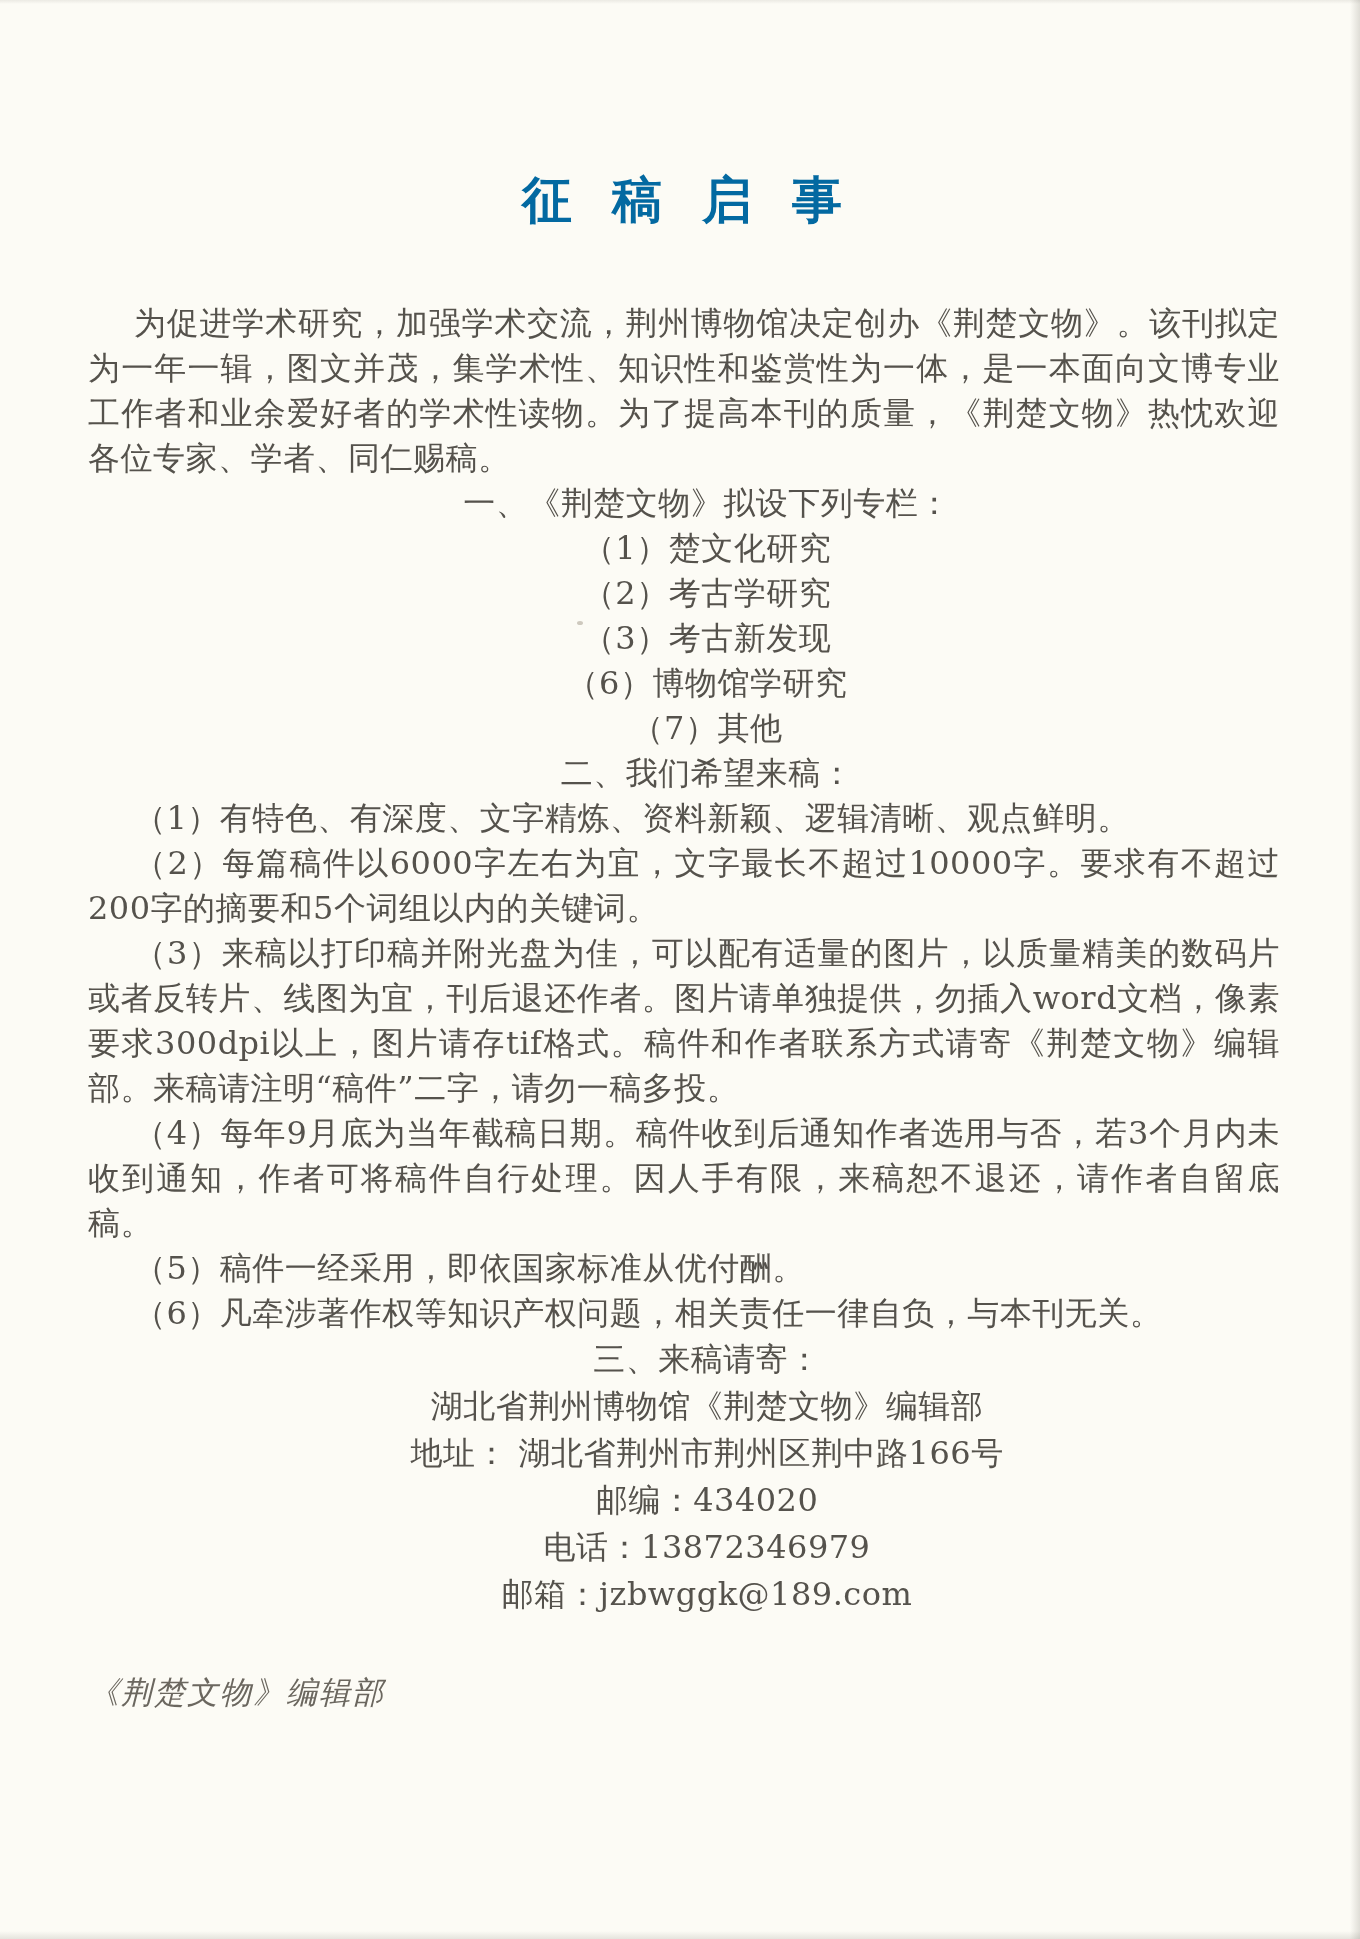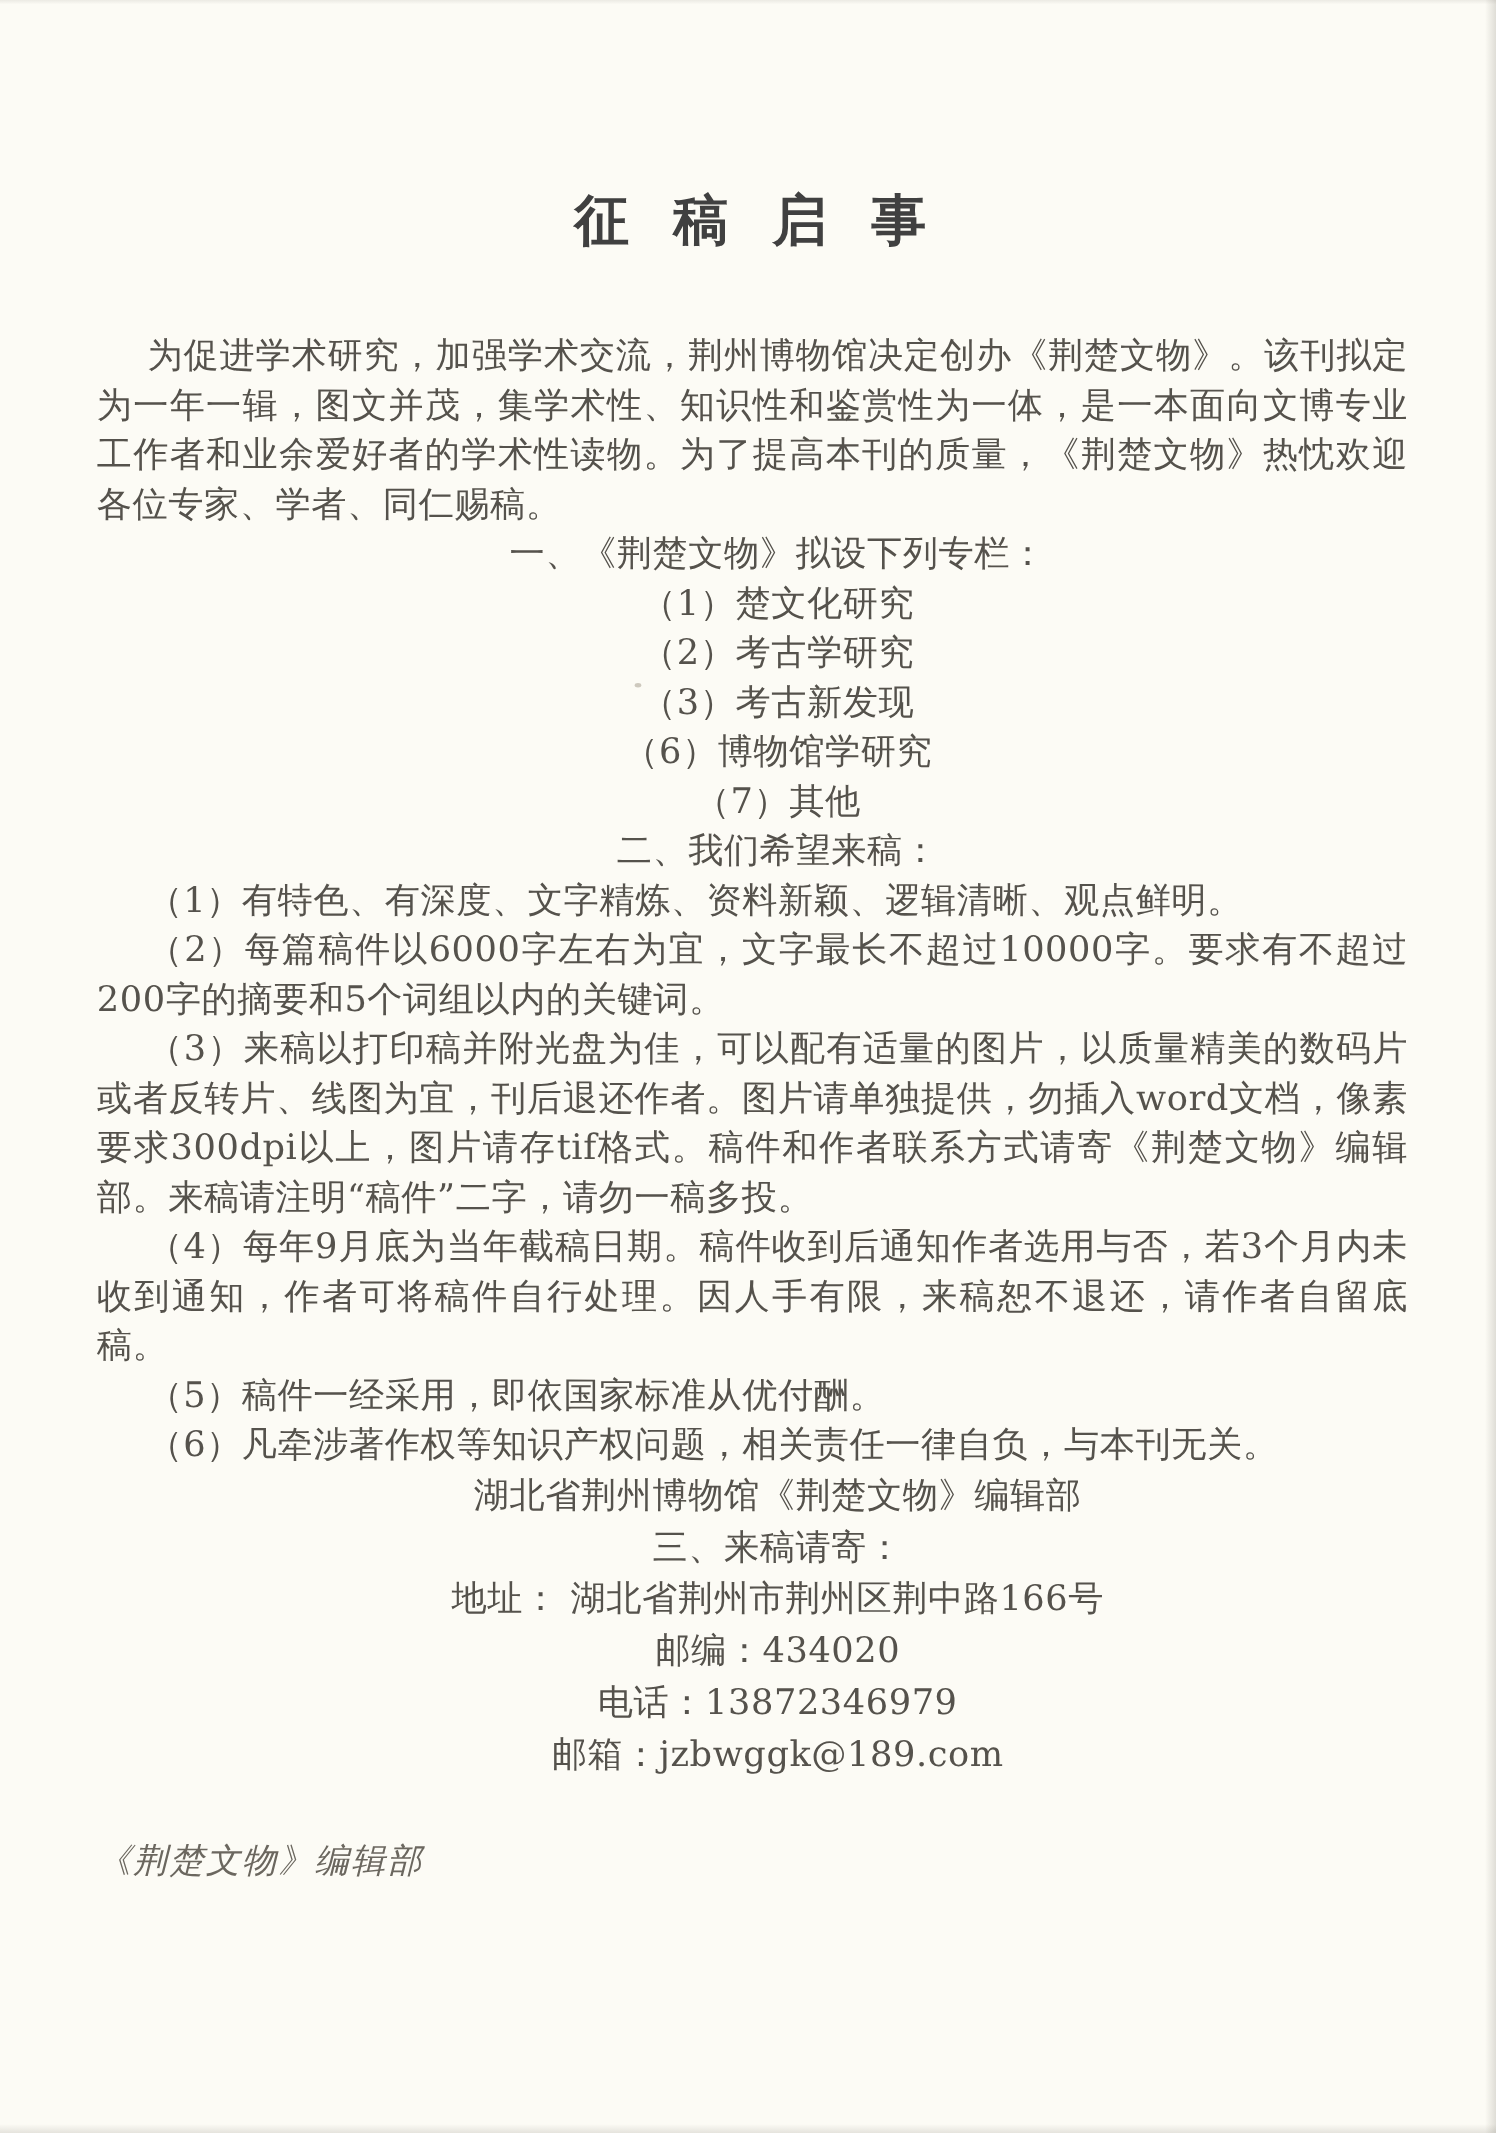--- a/index.html
+++ b/index.html
@@ -42,21 +42,21 @@
     left: 88px;
     top: 0;
     width: 1192px;
   }
   .doc-title {
     margin: 0;
     margin-top: 172px;
     text-align: center;
     font-size: 50px;
     font-weight: bold;
-    color: #404040;
+    color: #0369a1;
     letter-spacing: 40px;
     padding-left: 36px; 
     line-height: 1.1;
   }
   .body-block {
     margin-top: 74px;
     font-size: 32px;
     line-height: 45px;
     letter-spacing: 0.5px;
   }
@@ -111,22 +111,22 @@
 
       <p class="line">二、我们希望来稿：</p>
       <p class="para">（1）有特色、有深度、文字精炼、资料新颖、逻辑清晰、观点鲜明。</p>
       <p class="para">（2）每篇稿件以6000字左右为宜，文字最长不超过10000字。要求有不超过200字的摘要和5个词组以内的关键词。</p>
       <p class="para">（3）来稿以打印稿并附光盘为佳，可以配有适量的图片，以质量精美的数码片或者反转片、线图为宜，刊后退还作者。图片请单独提供，勿插入word文档，像素要求300dpi以上，图片请存tif格式。稿件和作者联系方式请寄《荆楚文物》编辑部。来稿请注明“稿件”二字，请勿一稿多投。</p>
       <p class="para">（4）每年9月底为当年截稿日期。稿件收到后通知作者选用与否，若3个月内未收到通知，作者可将稿件自行处理。因人手有限，来稿恕不退还，请作者自留底稿。</p>
       <p class="para">（5）稿件一经采用，即依国家标准从优付酬。</p>
       <p class="para">（6）凡牵涉著作权等知识产权问题，相关责任一律自负，与本刊无关。</p>
 
       <div class="contact">
+        <p class="line">三、来稿请寄：</p>
         <p class="line">湖北省荆州博物馆《荆楚文物》编辑部</p>
-        <p class="line">三、来稿请寄：</p>
         <p class="line">地址： 湖北省荆州市荆州区荆中路166号</p>
         <p class="line">邮编：434020</p>
         <p class="line">电话：13872346979</p>
         <p class="line">邮箱：jzbwggk@189.com</p>
       </div>
 
       <p class="signature">《荆楚文物》编辑部</p>
 
     </div>
   </div>

